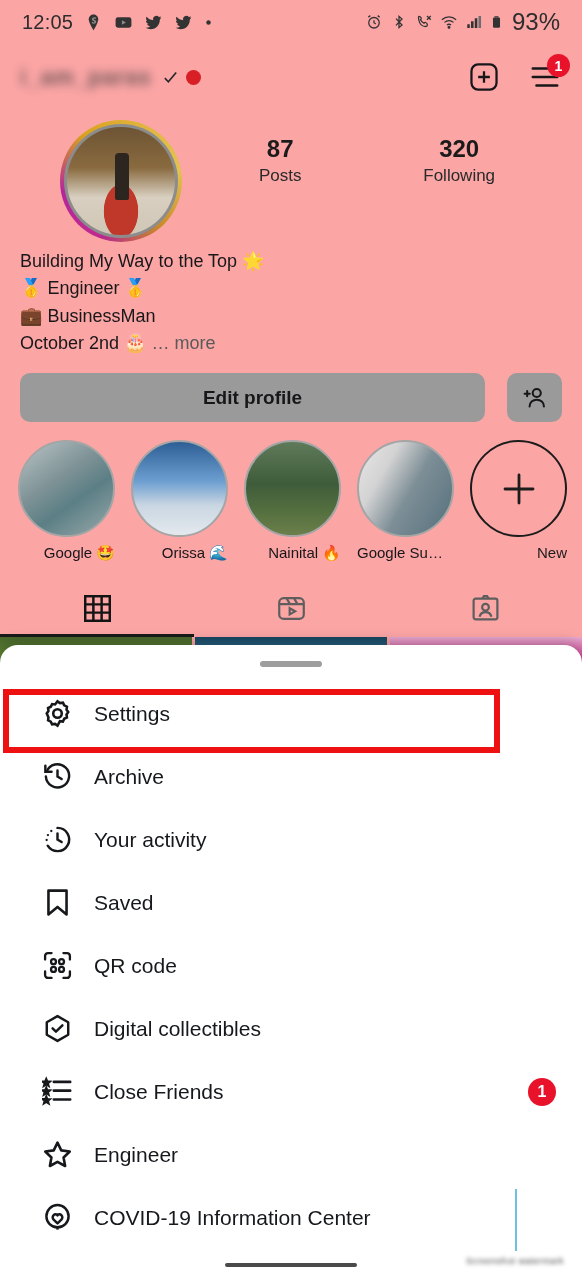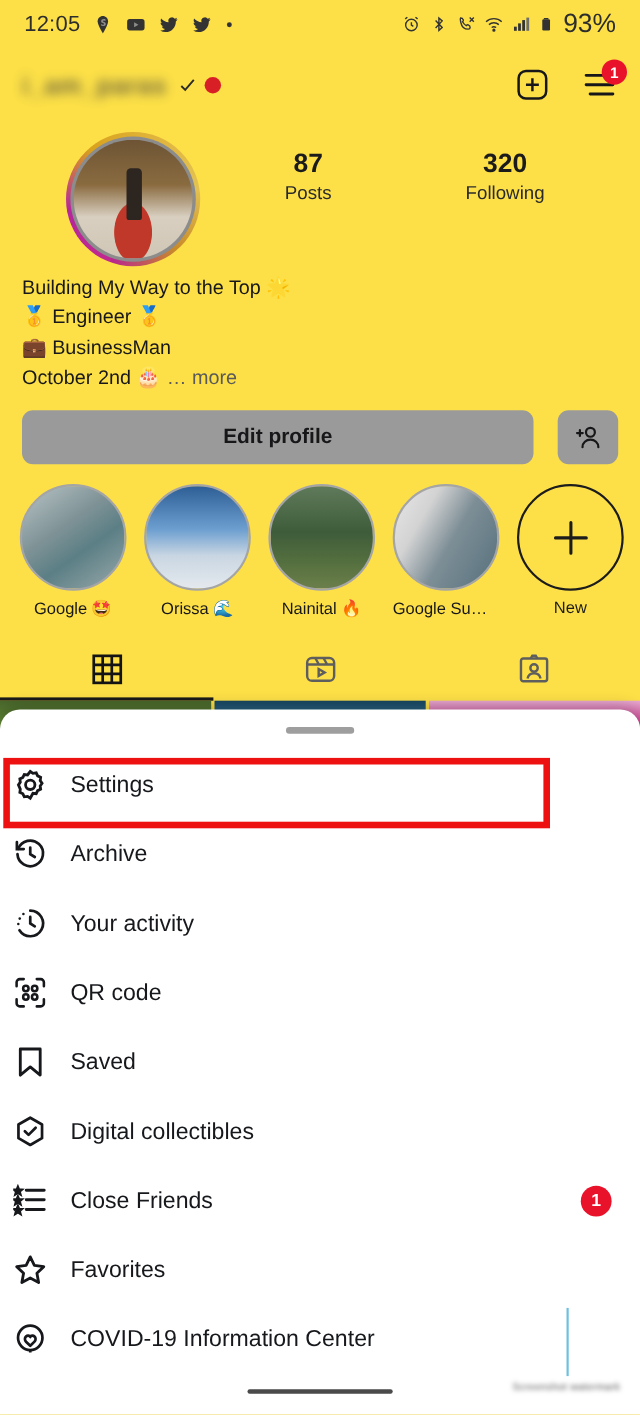--- a/index.html
+++ b/index.html
@@ -7,21 +7,21 @@
   body {
     font-family:"Liberation Sans", sans-serif;
     background:#ffffff;
     position:relative;
     overflow:hidden;
   }
 
   
   #profile-screen{
     position:absolute; inset:0;
-    background:#fde047;
+    background:#fca5a5;
   }
 
   
   #status-bar{
     height:44px; display:flex; align-items:center;
     padding:0 22px; color:#2a2a2a;
   }
   #status-left{ display:flex; align-items:center; gap:11px; }
   #status-time{ font-size:20px; font-weight:400; letter-spacing:.2px; color:#2d2d2d;}
   #status-left .sicon{ width:19px;height:19px; display:block; }
@@ -105,21 +105,21 @@
   #add-person-btn svg{ width:27px;height:27px; display:block;}
 
   
   #highlights{ display:flex; padding:18px 18px 0 18px; gap:16px; }
   .hl{ width:97px; text-align:center; flex:0 0 auto;}
   .hl-circ{
     width:97px;height:97px;border-radius:50%;
     border:2px solid #a5a5a5; overflow:hidden; position:relative;
   }
   .hl-lbl{ font-size:15px; color:#17171a; margin-top:7px; white-space:nowrap;
-           overflow:hidden; text-overflow:ellipsis;}
+           overflow:hidden; text-overflow:ellipsis;text-align:right;}
   #hl-0 .hl-circ{ background:linear-gradient(145deg,#b9c4c6 0%,#7e9296 40%,#5b7f85 62%,#9aa9ab 100%); }
   #hl-1 .hl-circ{ background:linear-gradient(180deg,#2d5f96 0%,#6c9ed0 42%,#c9d6e2 68%,#e4e9ee 100%); }
   #hl-2 .hl-circ{ background:linear-gradient(180deg,#5f7a5a 0%,#3e5c3a 45%,#55703f 75%,#6b7f4b 100%); }
   #hl-3 .hl-circ{ background:linear-gradient(120deg,#e8e8e8 0%,#d3d3d3 28%,#7d8e96 55%,#55707c 100%); }
   #hl-new .hl-circ{ border:2px solid #1c1c1c; background:transparent;
     display:flex;align-items:center;justify-content:center;}
   #hl-new .hl-circ svg{ width:42px;height:42px;display:block;}
   #hl-new .hl-lbl{ color:#1c1c1c; }
 
   
@@ -143,21 +143,21 @@
     background:#ffffff; border-radius:18px 18px 0 0;
     box-shadow:0 -3px 14px rgba(0,0,0,.22);
     display:flex; flex-direction:column;
   }
   #sheet-handle-area{ height:42px; display:flex; align-items:center; justify-content:center;}
   #sheet-handle{ width:62px;height:6px;border-radius:3px;background:#9e9e9e; }
 
   #menu-list{ flex:1; }
   .menu-item{
     height:63px; display:flex; align-items:center;
-    padding:0 8px; position:relative;
+    padding:0 38px; position:relative;
   }
   .menu-icon{ width:38px; flex:0 0 38px; display:flex;align-items:center;justify-content:center;}
   .menu-icon svg{ width:31px;height:31px; display:block; }
   .menu-label{ font-size:21px; color:#16181c; margin-left:18px; }
   .menu-badge{
     position:absolute; right:26px; top:50%; transform:translateY(-50%);
     width:28px;height:28px;border-radius:50%;
     background:#e8122b; color:#fff; font-size:16px; font-weight:700;
     display:flex;align-items:center;justify-content:center;
   }
@@ -405,42 +405,42 @@
           <circle cx="4.6" cy="8.6" r=".9" fill="#16181c" stroke="none"></circle>
           <circle cx="7.2" cy="5.4" r=".9" fill="#16181c" stroke="none"></circle>
           <path d="M12 7.4V12l3.2 2"></path>
         </svg>
       </span>
       <span class="menu-label">Your activity</span>
     </div>
 
     <div class="menu-item">
       <span class="menu-icon">
+        <svg viewBox="0 0 24 24" fill="none" stroke="#16181c" stroke-width="2" stroke-linejoin="round">
+          <path d="M5 2.8h14v18.4L12 15.4 5 21.2z"></path>
+        </svg>
+      </span>
+      <span class="menu-label">Saved</span>
+    </div>
+
+    <div class="menu-item">
+      <span class="menu-icon">
         <svg viewBox="0 0 24 24" fill="none" stroke="#16181c" stroke-width="1.8" stroke-linecap="round">
           <path d="M2.4 7.4V4.6c0-1.2 1-2.2 2.2-2.2h2.8M16.6 2.4h2.8c1.2 0 2.2 1 2.2 2.2v2.8M21.6 16.6v2.8c0 1.2-1 2.2-2.2 2.2h-2.8M7.4 21.6H4.6c-1.2 0-2.2-1-2.2-2.2v-2.8"></path>
           <circle cx="8.9" cy="9" r="1.9"></circle>
             <circle cx="15.1" cy="9" r="1.9"></circle>
           <circle cx="8.9" cy="15" r="1.9"></circle>
             <circle cx="15.1" cy="15" r="1.9"></circle>
         </svg>
       </span>
       <span class="menu-label">QR code</span>
     </div>
 
     <div class="menu-item">
       <span class="menu-icon">
-        <svg viewBox="0 0 24 24" fill="none" stroke="#16181c" stroke-width="2" stroke-linejoin="round">
-          <path d="M5 2.8h14v18.4L12 15.4 5 21.2z"></path>
-        </svg>
-      </span>
-      <span class="menu-label">Saved</span>
-    </div>
-
-    <div class="menu-item">
-      <span class="menu-icon">
         <svg viewBox="0 0 24 24" fill="none" stroke="#16181c" stroke-width="1.9" stroke-linejoin="round" stroke-linecap="round">
           <path d="M12 2.4l8.3 4.8v9.6L12 21.6 3.7 16.8V7.2z"></path>
           <path d="M8.2 11.9l2.6 2.6 5-5"></path>
         </svg>
       </span>
       <span class="menu-label">Digital collectibles</span>
     </div>
 
     <div class="menu-item">
       <span class="menu-icon">
@@ -454,21 +454,21 @@
       <span class="menu-label">Close Friends</span>
       <span class="menu-badge">1</span>
     </div>
 
     <div class="menu-item">
       <span class="menu-icon">
         <svg viewBox="0 0 24 24" fill="none" stroke="#16181c" stroke-width="2" stroke-linejoin="round">
           <path d="M12 2.8l2.9 6 6.6.9-4.8 4.6 1.2 6.6-5.9-3.2-5.9 3.2 1.2-6.6L2.5 9.7l6.6-.9z"></path>
         </svg>
       </span>
-      <span class="menu-label">Favorites</span>
+      <span class="menu-label">Engineer</span>
     </div>
 
     <div class="menu-item">
       <span class="menu-icon">
         <svg viewBox="0 0 24 24" fill="none" stroke="#16181c" stroke-width="1.9" stroke-linejoin="round">
           <circle cx="12" cy="11" r="8.6"></circle>
           <path d="M12 16.6l-3-2.9c-1-1-1-2.6 0-3.6s2.4-.8 3 .3c.6-1.1 2-1.3 3-.3s1 2.6 0 3.6z"></path>
           <path d="M12 19.6v1.8"></path>
         </svg>
       </span>

